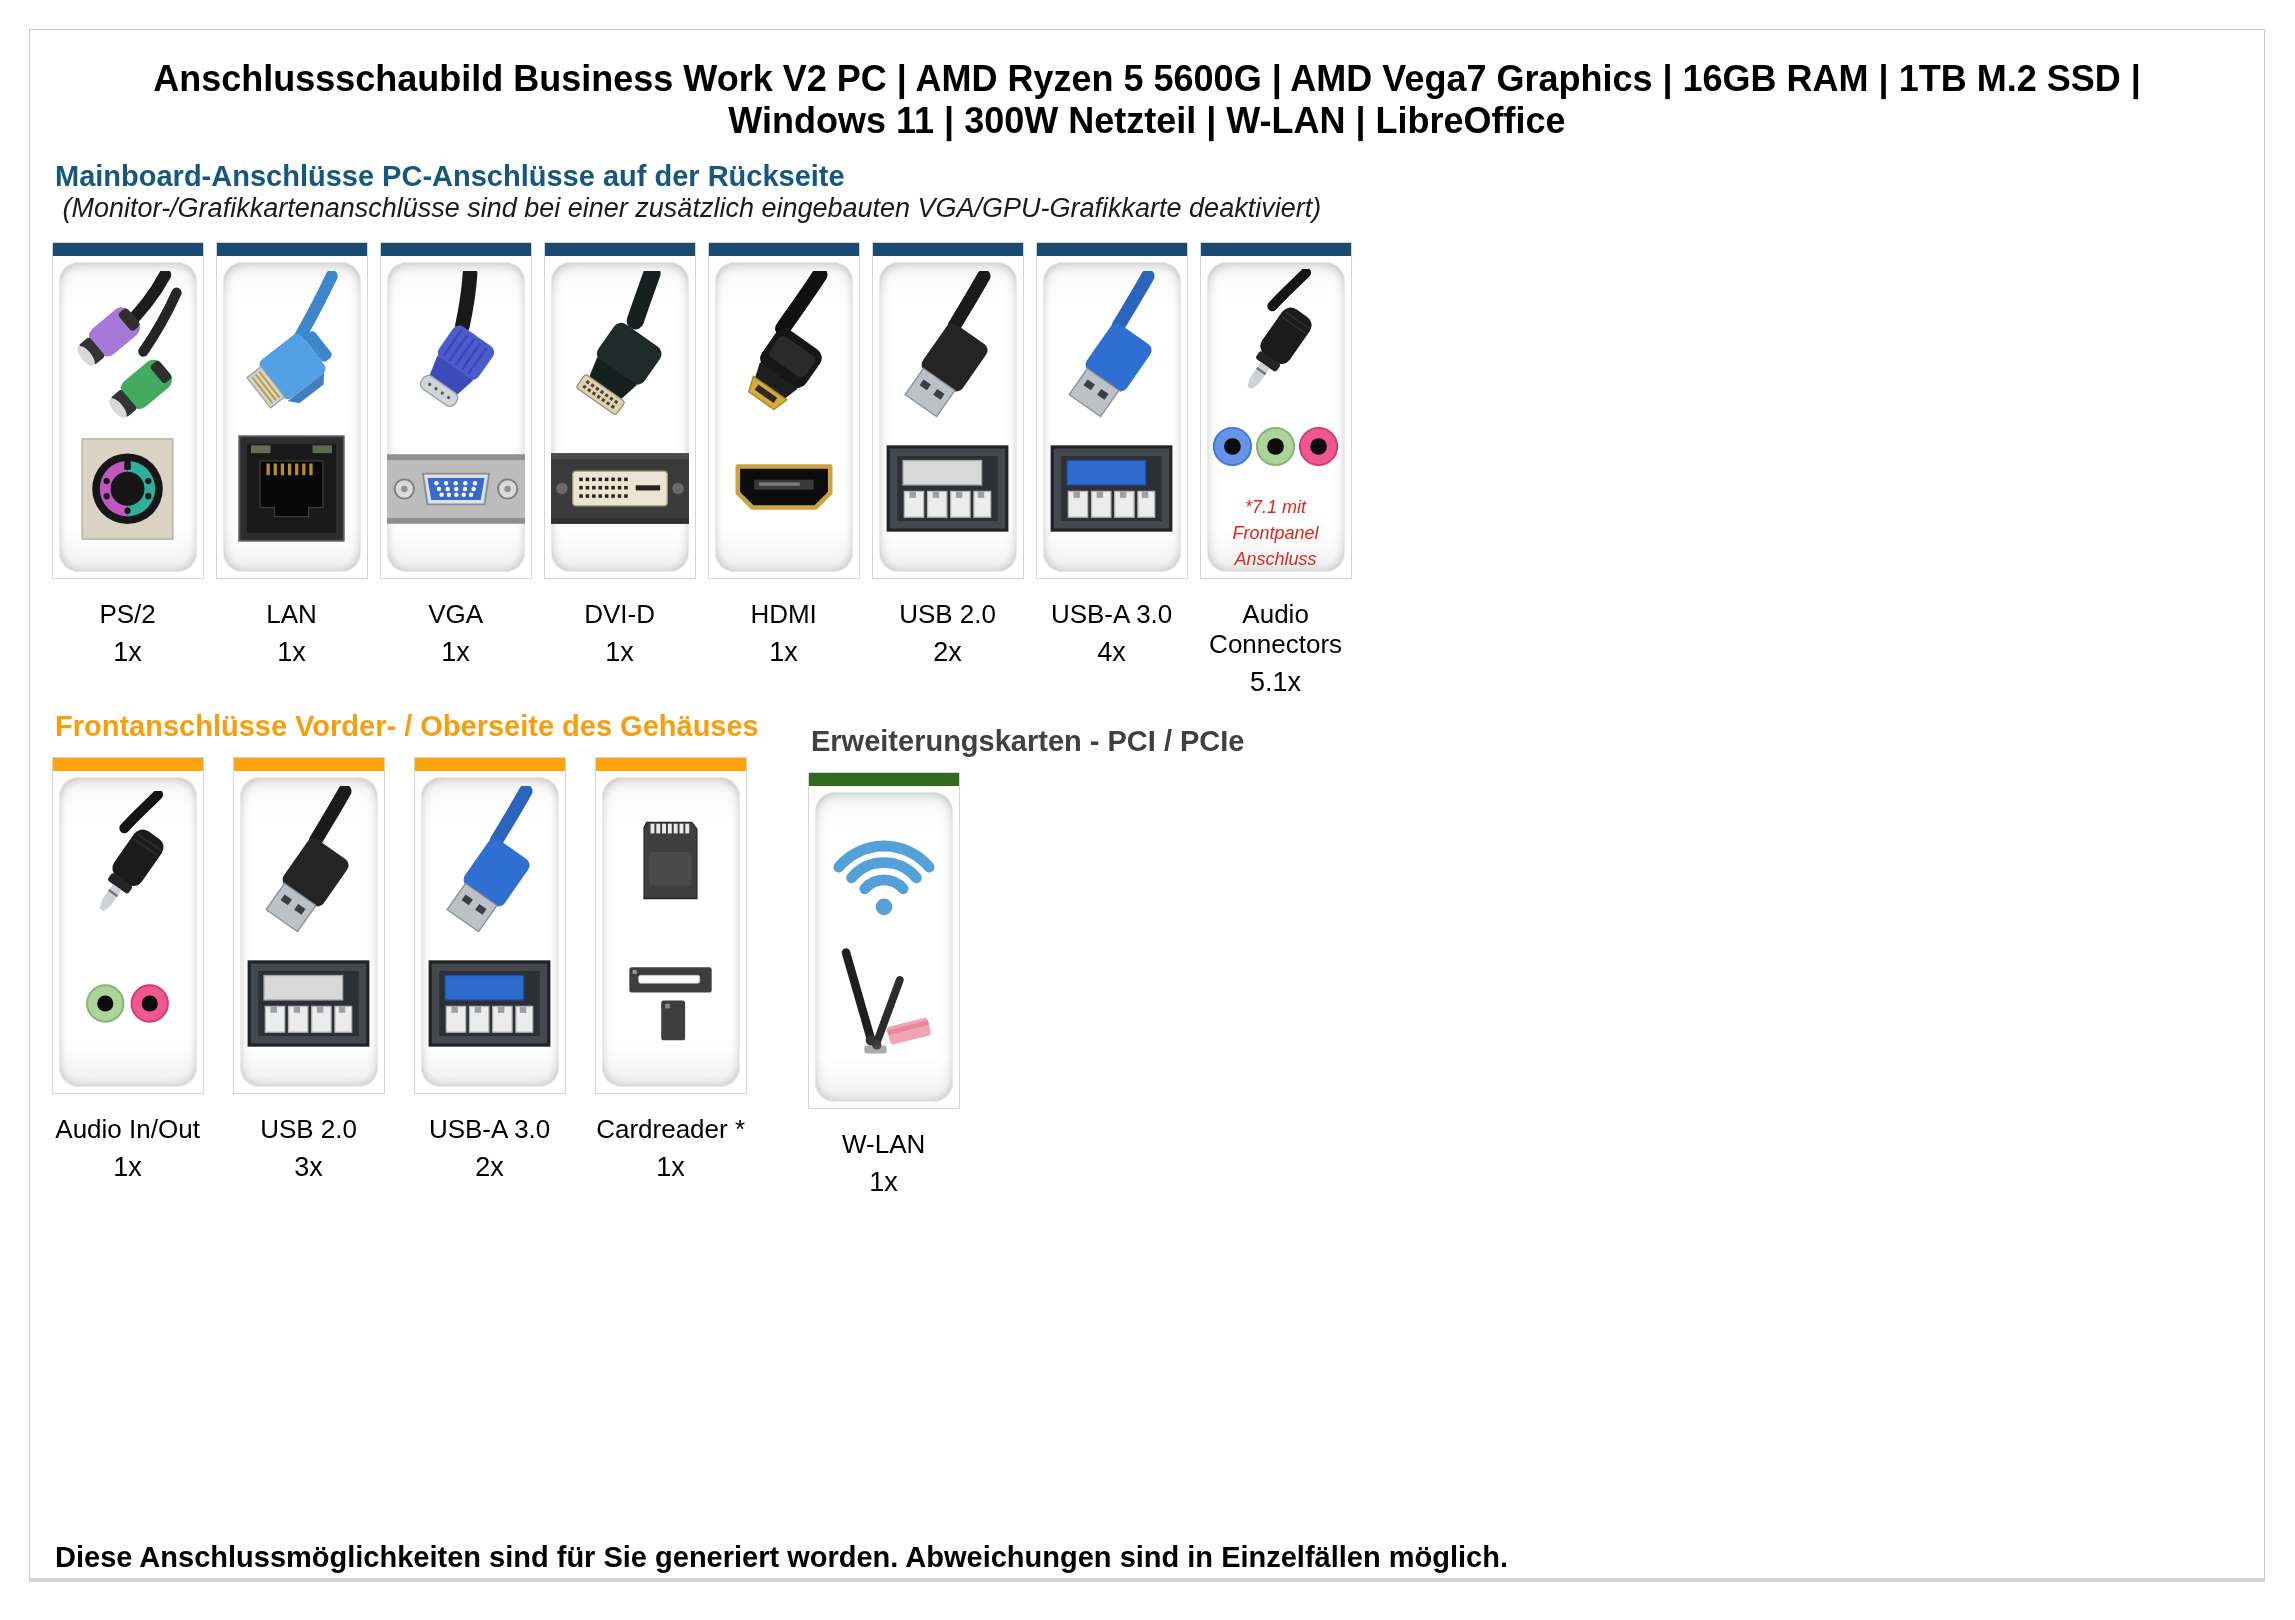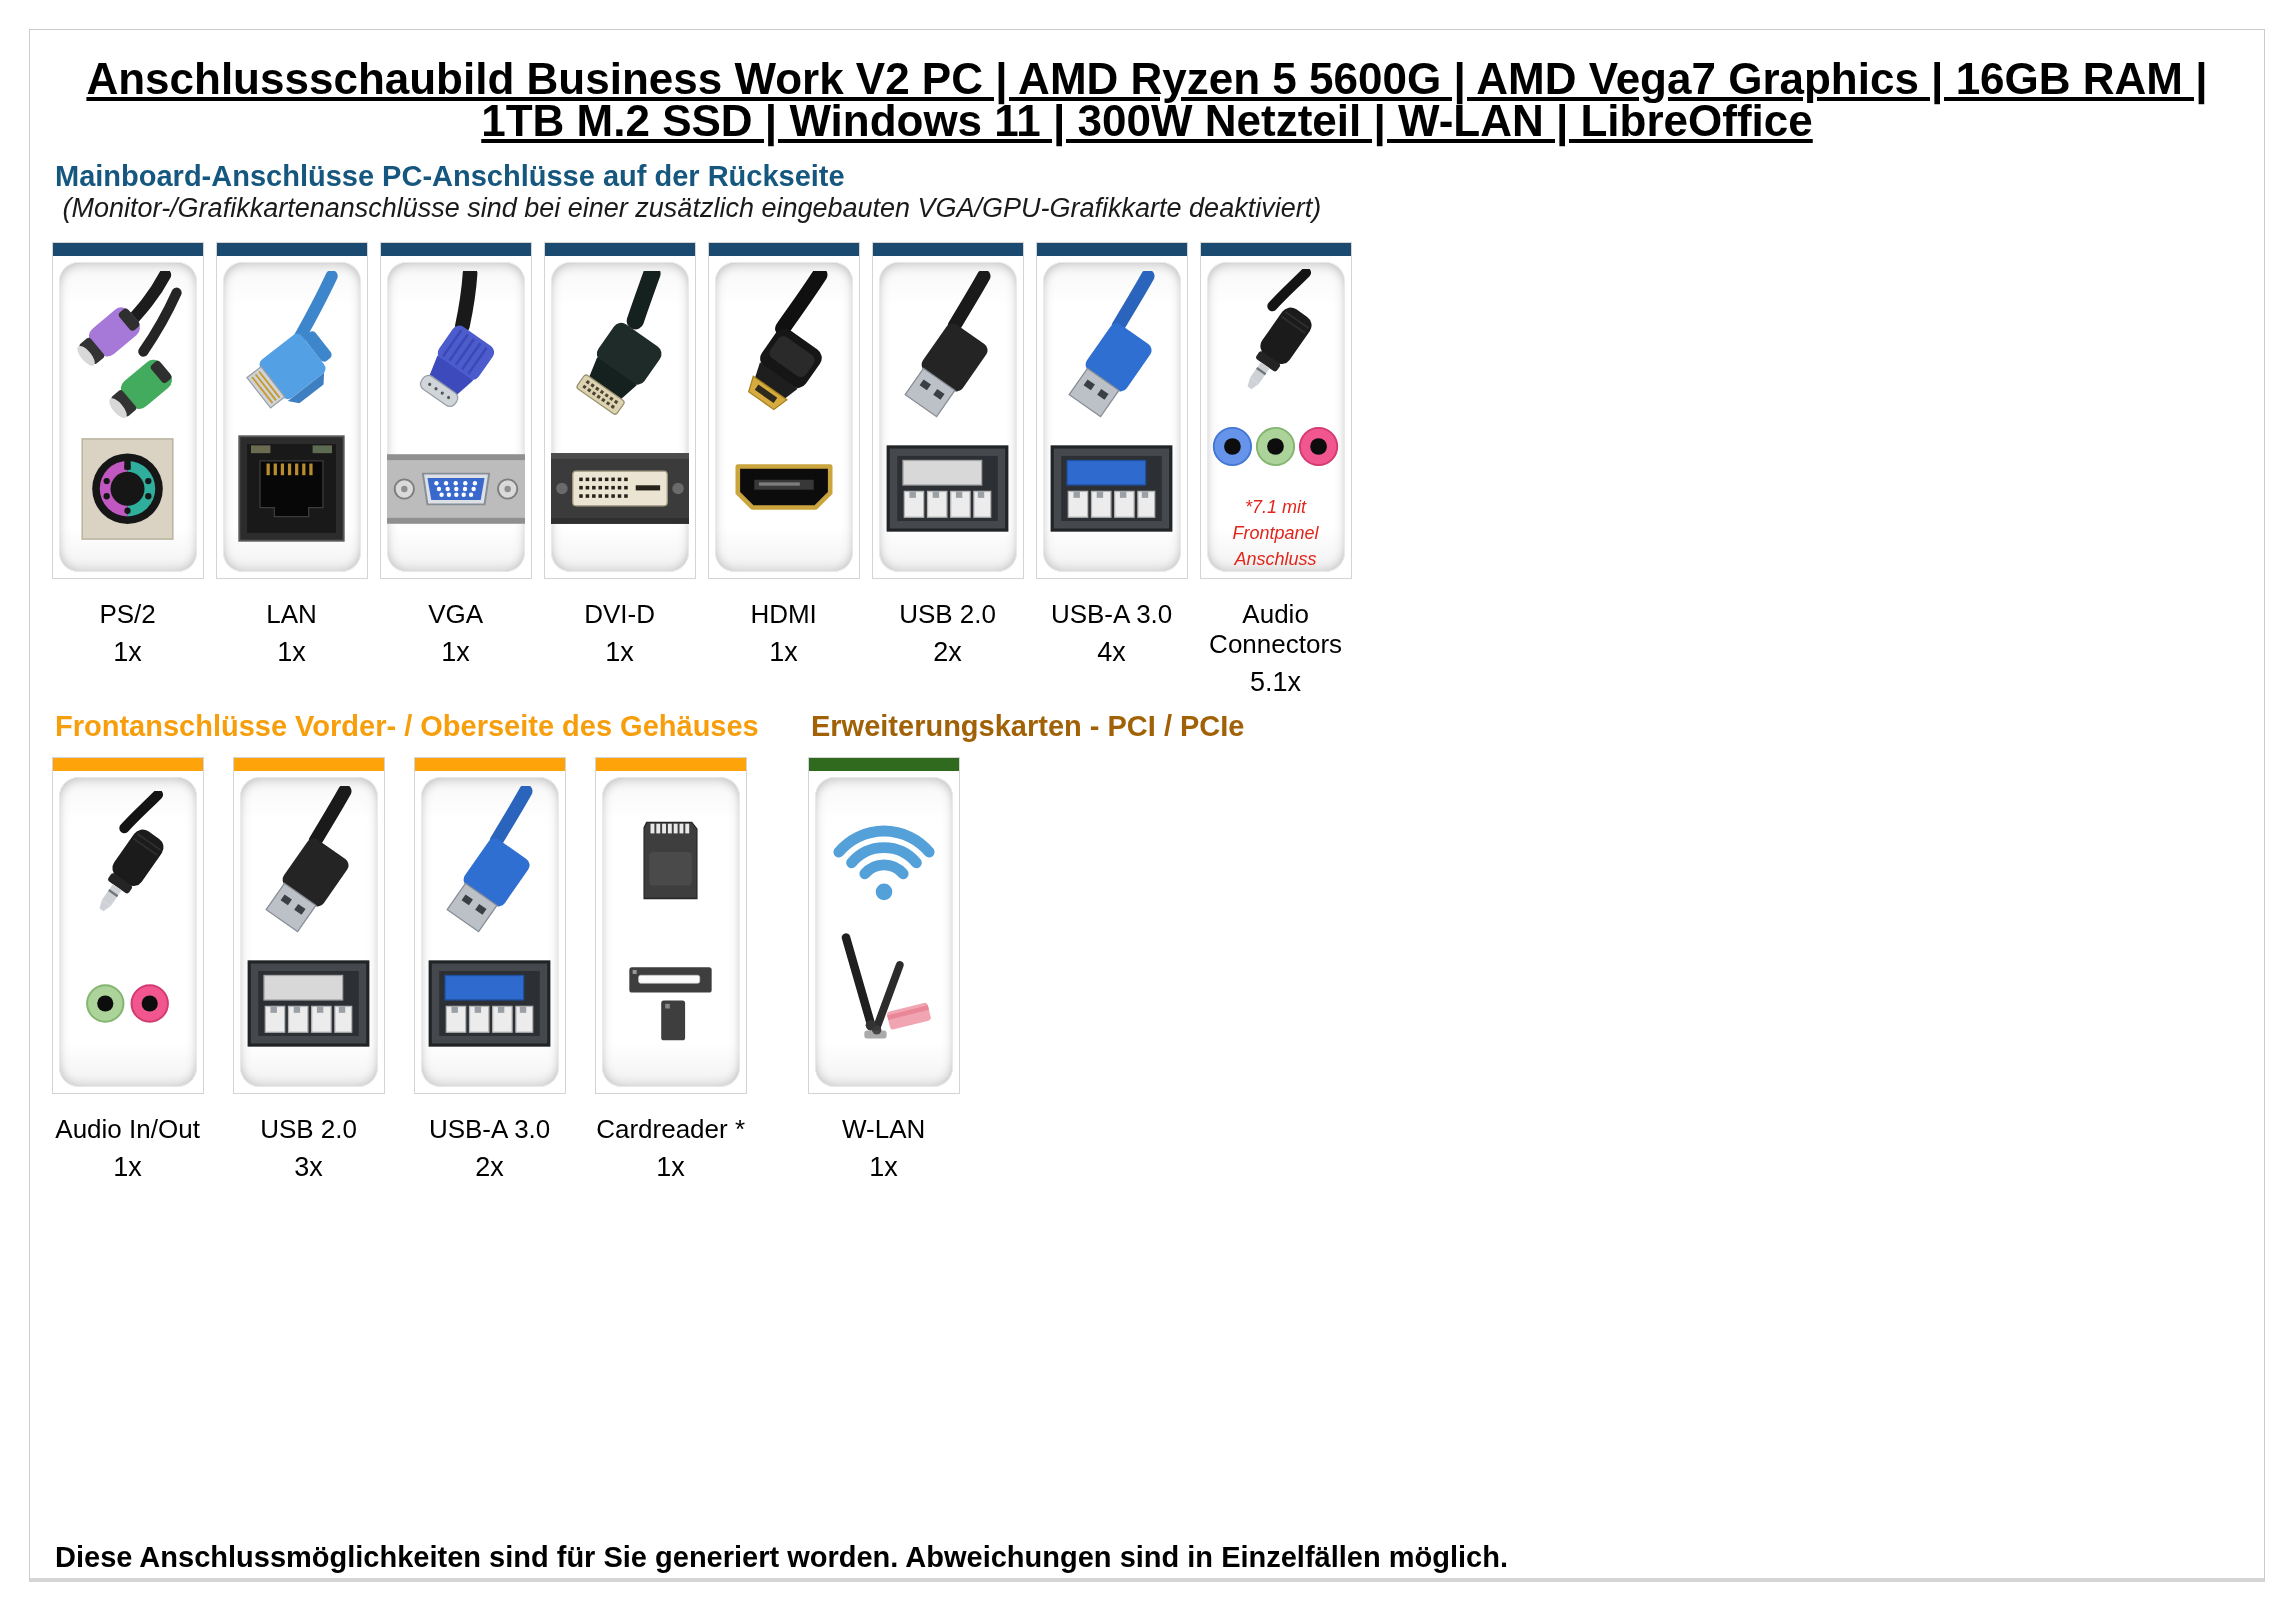--- a/index.html
+++ b/index.html
@@ -2,21 +2,21 @@
 <html lang="de" style="font-size:10.8px"><head>
 <meta charset="utf-8">
 <title>Anschlussschaubild</title>
 <style>
   html,body{margin:0;padding:0;background:#ffffff;}
   body{width:2295px;height:1620px;font-family:"Liberation Sans", sans-serif;color:#000;}
   .page{position:relative;width:2295px;height:1620px;background:#fff;overflow:hidden;}
   .frame{position:absolute;left:29px;top:29px;width:2236px;height:1553px;background:#fff;
          border:1.4px solid #cbcbcb;border-bottom:4px solid #d4d4d4;box-sizing:border-box;}
   .title{position:absolute;top:28px;left:41px;right:41px;text-align:center;
-         font-size:44px;font-weight:bold;line-height:42px;color:#000;text-decoration:underline;}
+         font-size:36px;font-weight:bold;line-height:42px;color:#000;}
   .section-rear{position:absolute;top:130px;left:21.6px;}
   .sec-heading{font-size:29px;font-weight:bold;line-height:32px;margin-left:3.4px;}
   .sec-subheading{font-size:27px;font-style:italic;color:#1a1a1a;line-height:31px;margin-left:11px;margin-top:1.4px;}
   .cards-row{display:flex;gap:12px;margin-top:17.6px;}
   .card{width:152px;flex:0 0 auto;text-align:center;}
   .card-box{border:0.7px solid #d4d4d4;background:#fff;box-sizing:border-box;}
   .bar{height:13px;}
   .body{height:322px;padding:6px;box-sizing:border-box;background:#fff;font-style:italic;}
   .panel{height:100%;border-radius:20px;background:linear-gradient(#f7f7f7,#ffffff 14%,#ffffff 86%,#f1f1f1);
          box-shadow:inset 0 0 0 0.7px #efefef, inset 0 8px 12px -5.4px rgba(0,0,0,.20),
@@ -582,21 +582,21 @@
                 </div>
             </div>
             <div class="card-label">Cardreader *</div>
             <div class="card-count">1x</div>
           </div>
 
         </div>
       </div>
 
       <div class="section-expansion">
-        <div class="sec-heading" style="color: #a16207;">Erweiterungskarten - PCI / PCIe</div>
+        <div class="sec-heading" style="color: #404040; margin-top: 15px;">Erweiterungskarten - PCI / PCIe</div>
         <div class="cards-row" style="margin-top:15px;">
 
           <div class="card">
             <div class="card-box">
                 <div class="bar" style="background-color: rgb(47, 106, 31);"></div>
               <div class="body">
                   <div class="panel">
                 <div class="slot top" style="height:135px;">
                       <svg width="128" height="103" viewBox="0 0 200 160">
                   <g stroke="#54a1d9" stroke-width="17" fill="none" stroke-linecap="round">

